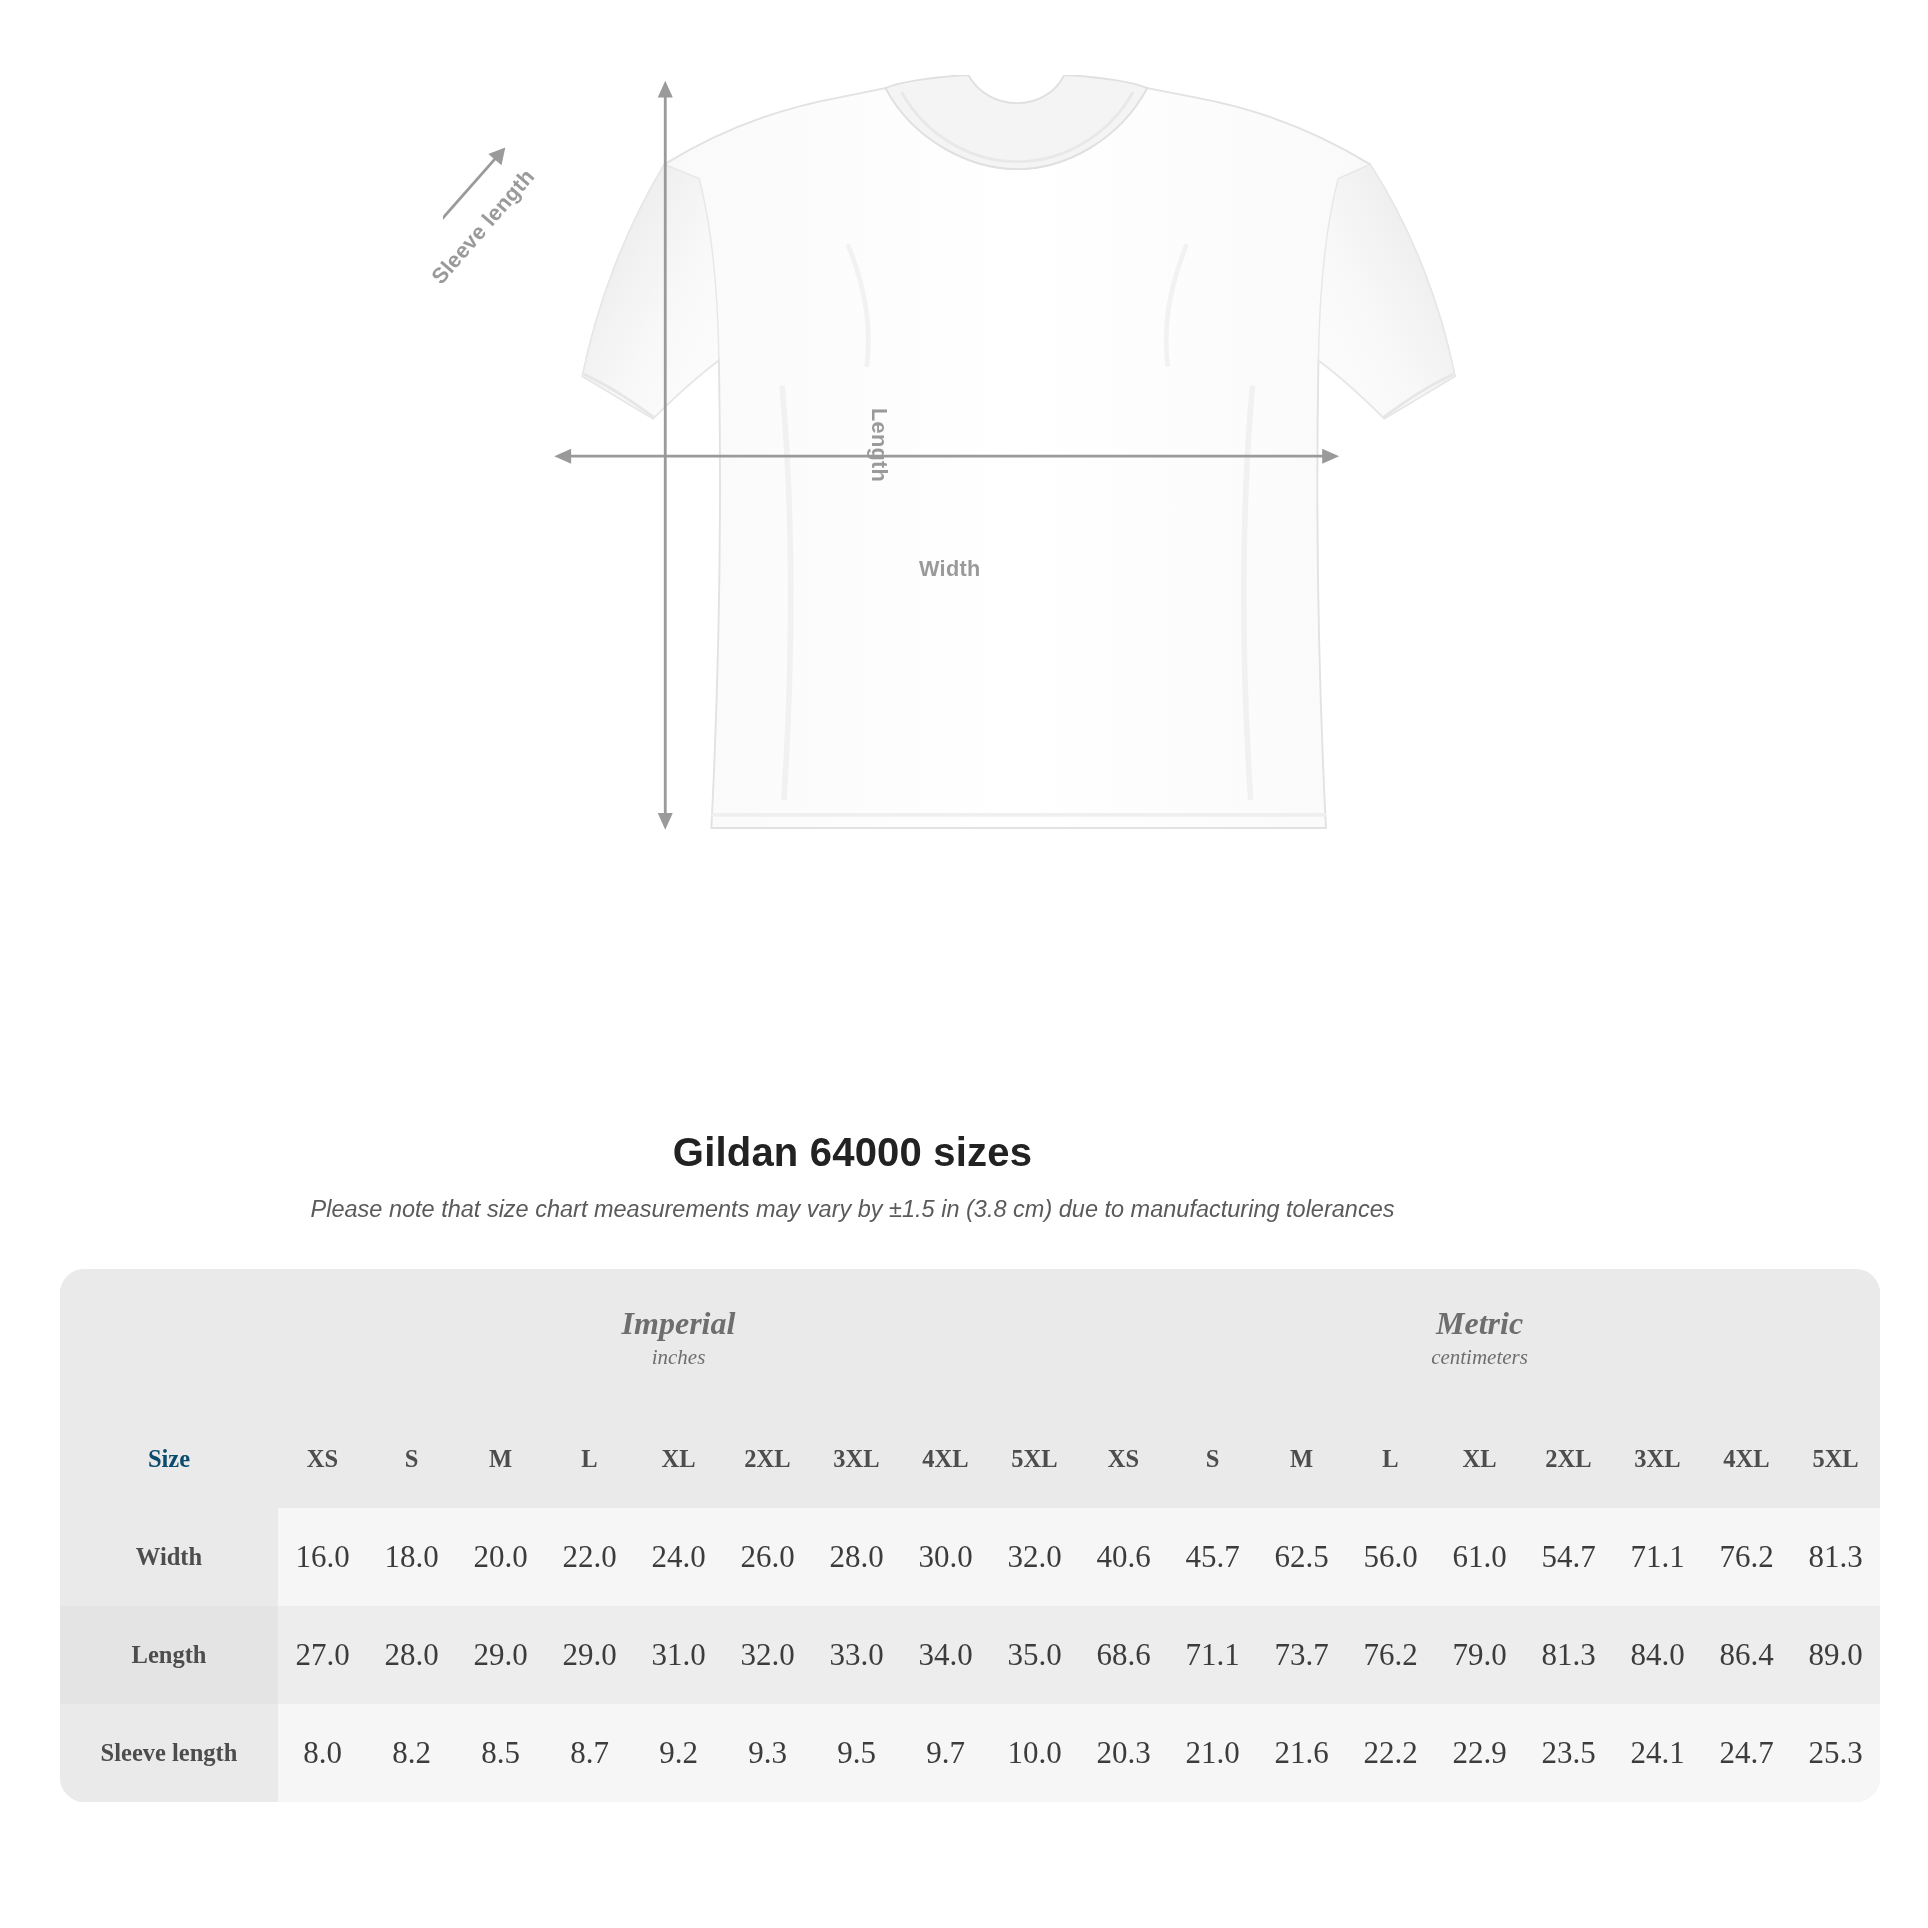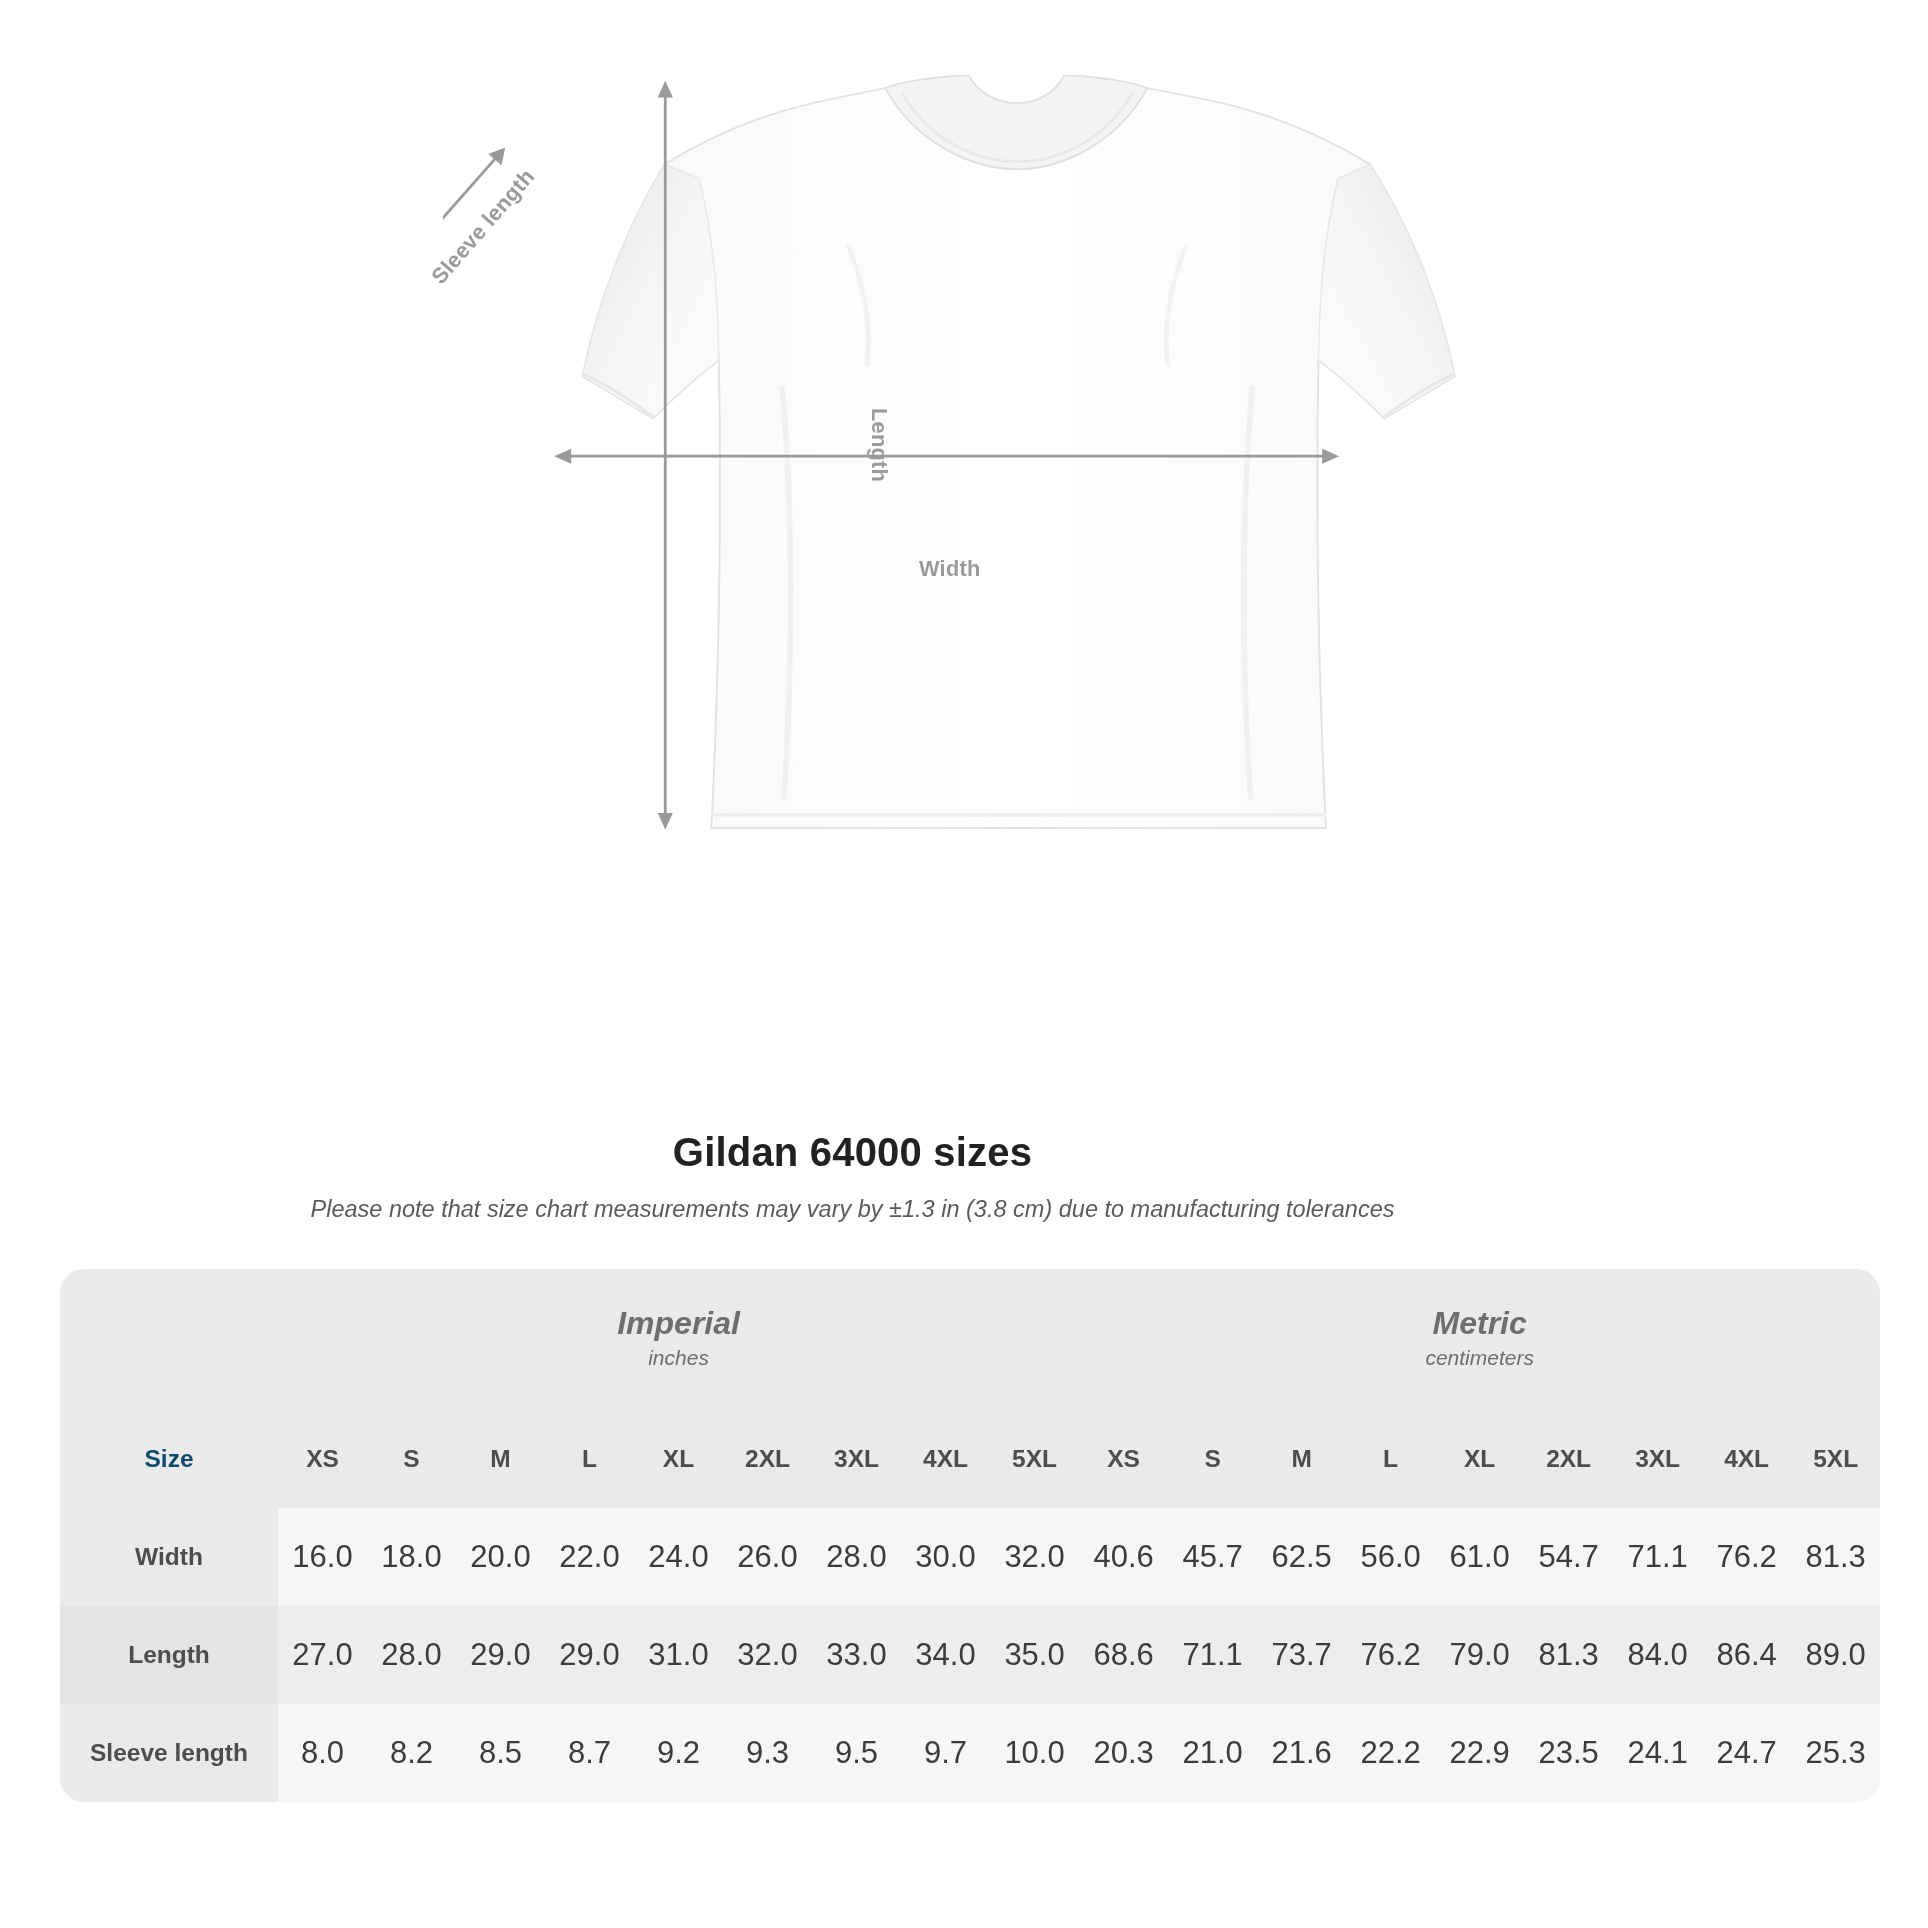--- a/index.html
+++ b/index.html
@@ -89,20 +89,21 @@
     color: #5a5a5a;
     margin: 0;
   }
 
   
   .table-wrap {
     position: absolute;
     left: 60px;
     top: 1269px;
     width: 1808px;
+    font-family: Liberation Serif, serif;
   }
 
   table.size-table {
     border-collapse: separate;
     border-spacing: 0;
     width: 1808px;
     table-layout: fixed;
     background: #eeeeee;
     border-radius: 24.5px;
     overflow: hidden;
@@ -260,21 +261,21 @@
       </svg>
 
       <div class="meas-label label-sleeve">Sleeve length</div>
       <div class="meas-label label-length">Length</div>
       <div class="meas-label label-width">Width</div>
     </div>
   </div>
 
   <div class="title-block">
     <h1 class="chart-title">Gildan 64000 sizes</h1>
-    <p class="chart-note">Please note that size chart measurements may vary by ±1.3 in (3.8 cm) due to manufacturing tolerances</p>
+    <p class="chart-note">Please note that size chart measurements may vary by ±1.5 in (3.8 cm) due to manufacturing tolerances</p>
   </div>
 
   <div class="table-wrap">
     <table class="size-table">
       <colgroup>
         <col class="first-col">
         <col class="data-col">
           <col class="data-col">
           <col class="data-col">
           <col class="data-col">

